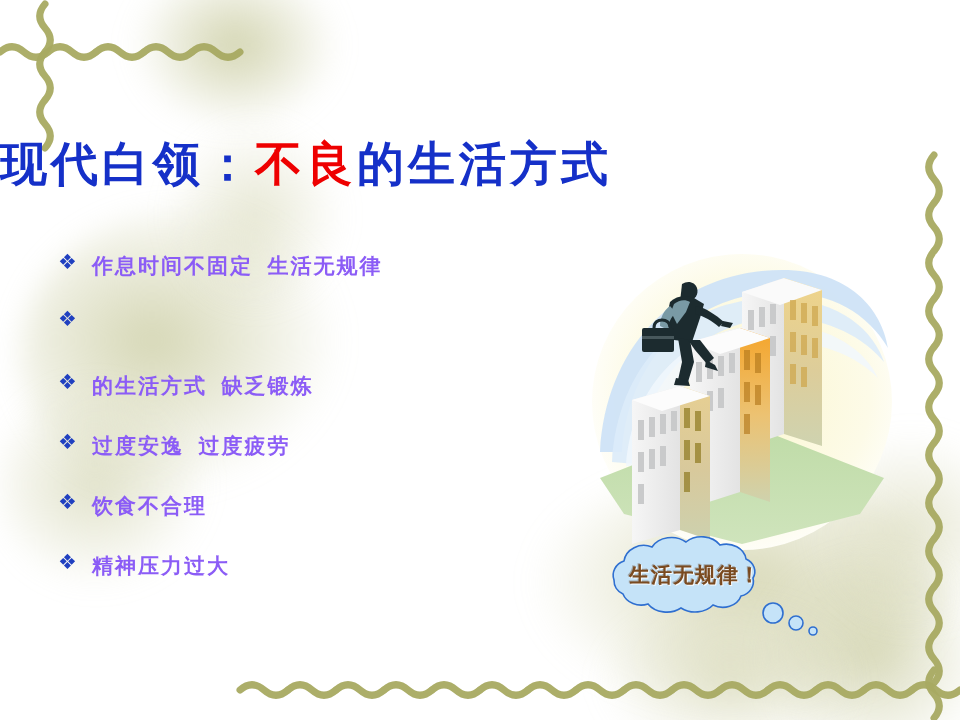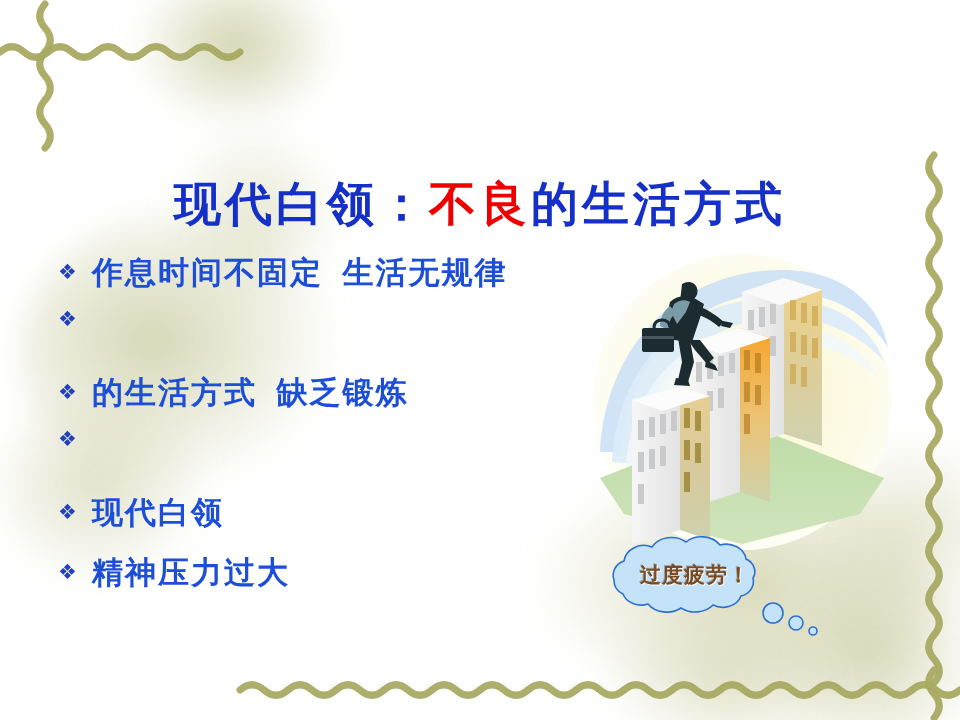--- a/index.html
+++ b/index.html
@@ -48,27 +48,25 @@
     left: 0; top: 0;
     width: 960px; height: 720px;
     pointer-events: none;
   }
 
   
   #title {
     position: absolute;
     left: 0; top: 138px;
     width: 960px;
-    text-align: center;
     font-size: 47px;
     font-weight: bold;
     letter-spacing: 4px;
     white-space: nowrap;
     line-height: 1.1;
-    margin-top: 40px;
   }
   #title .seg-blue { color: #1530c8; }
   #title .seg-red  { color: #ee0000; }
 
   
   #bullets {
     position: absolute;
     left: 58px;
     top: 252px;
     width: 560px;
@@ -81,22 +79,22 @@
   .bullet-mark {
     width: 34px;
     flex: 0 0 34px;
     color: #2040c0;
     font-size: 21px;
     line-height: 1;
     position: relative;
     top: -4px;
   }
   .bullet-text {
-    color: #1d4ed8;
-    font-size: 31px;
+    color: #8b5cf6;
+    font-size: 21px;
     font-family: "Liberation Serif", "DejaVu Serif", serif;
     font-weight: bold;
     letter-spacing: 2px;
     white-space: pre;
   }
 
   
   #clipart {
     position: absolute;
     left: 592px;
@@ -215,25 +213,26 @@
       <span class="bullet-mark">❖</span>
     </div>
 
     <div class="bullet-row">
       <span class="bullet-mark">❖</span>
       <span class="bullet-text">的生活方式  缺乏锻炼</span>
     </div>
 
     <div class="bullet-row">
       <span class="bullet-mark">❖</span>
-    </div>
-
-    <div class="bullet-row">
-      <span class="bullet-mark">❖</span>
-      <span class="bullet-text">现代白领</span>
+      <span class="bullet-text">过度安逸  过度疲劳</span>
+    </div>
+
+    <div class="bullet-row">
+      <span class="bullet-mark">❖</span>
+      <span class="bullet-text">饮食不合理</span>
     </div>
 
     <div class="bullet-row">
       <span class="bullet-mark">❖</span>
       <span class="bullet-text">精神压力过大</span>
     </div>
 
   </div>
 
   <div id="clipart">
@@ -400,16 +399,16 @@
                  a22,17 0 0 1 -33,-4
                  a19,16 0 0 1 -25,-10
                  a16,15 0 0 1 -9,-14 z"></path>
       </g>
       <g fill="#c5e3f8" stroke="#2f6fd0" stroke-width="1.6">
         <circle cx="197" cy="85" r="10"></circle>
         <circle cx="220" cy="95" r="7"></circle>
         <circle cx="237" cy="103" r="4"></circle>
       </g>
     </svg>
-    <div id="bubble-text">过度疲劳！</div>
+    <div id="bubble-text">生活无规律！</div>
   </div>
 
 </div>
 
 </body></html>

